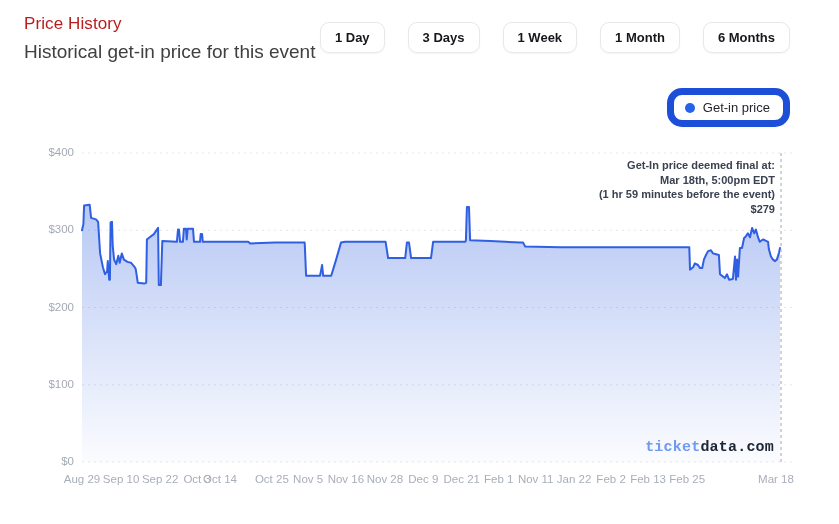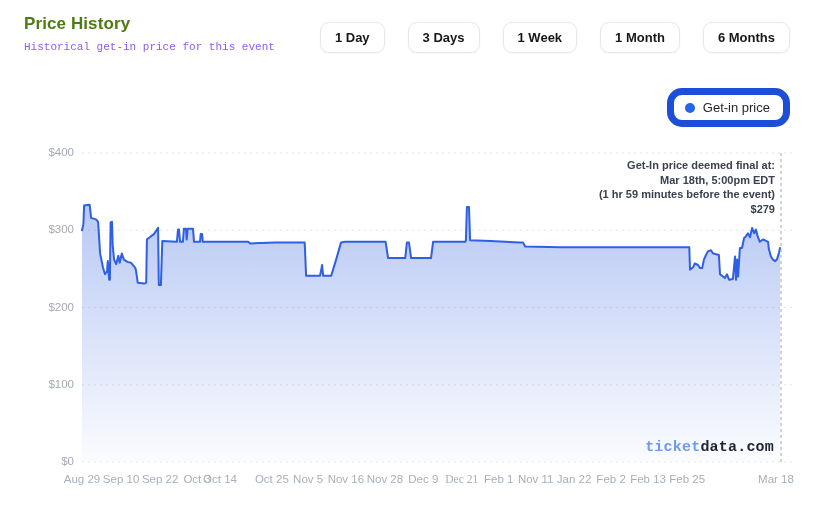--- a/index.html
+++ b/index.html
@@ -3,22 +3,22 @@
 <meta charset="utf-8">
 <style>
   html,body{margin:0;padding:0;background:#fff;}
   body{
     width:839px;height:524px;position:relative;overflow:hidden;
     font-family:"Liberation Sans",sans-serif;
     -webkit-font-smoothing:antialiased;
   }
   
   .header-left{position:absolute;left:24px;top:14px;}
-  .page-title{font-size:17px;font-weight:700;color:#4d7c0f;letter-spacing:.1px;}
-  .page-subtitle{font-size:11px;color:#8b5cf6;margin-top:7px;font-family:Liberation Mono, monospace;}
+  .page-title{font-size:17px;font-weight:400;color:#b91c1c;letter-spacing:.1px;}
+  .page-subtitle{font-size:19px;color:#404040;margin-top:7px;}
   .range-group{position:absolute;top:22px;right:49px;display:flex;gap:23px;}
   .range-btn{
     font-family:"Liberation Sans",sans-serif;
     font-size:13px;font-weight:600;color:#15171b;background:#fff;
     border:1px solid #e6e8eb;border-radius:9px;padding:8px 14px;line-height:1;
     box-shadow:0 1px 2px rgba(16,24,40,.04);cursor:pointer;white-space:nowrap;
   }
   .range-btn.active{background:#0e1013;color:#fff;border-color:#0e1013;}
   
   .legend-pill{
@@ -98,21 +98,21 @@
     <div class="x-tick" style="left: 82px;">Aug 29</div>
     <div class="x-tick" style="left: 121.088px;">Sep 10</div>
     <div class="x-tick" style="left: 160.176px;">Sep 22</div>
     <div class="x-tick" style="left: 197.17px;">Oct 3</div>
     <div class="x-tick" style="left: 220px;">Oct 14</div>
     <div class="x-tick" style="left: 271.856px;">Oct 25</div>
     <div class="x-tick" style="left: 308.152px;">Nov 5</div>
     <div class="x-tick" style="left: 345.844px;">Nov 16</div>
     <div class="x-tick" style="left: 384.932px;">Nov 28</div>
     <div class="x-tick" style="left: 423.322px;">Dec 9</div>
-    <div class="x-tick" style="left: 461.712px; font-family: Liberation Serif, serif;">Dec 21</div>
+    <div class="x-tick" style="left: 461.712px;">Dec 21</div>
     <div class="x-tick" style="left: 498.706px;">Feb 1</div>
     <div class="x-tick" style="left: 535.7px;">Nov 11</div>
     <div class="x-tick" style="left: 574.09px;">Jan 22</div>
     <div class="x-tick" style="left: 611.084px;">Feb 2</div>
     <div class="x-tick" style="left: 648.078px;">Feb 13</div>
     <div class="x-tick" style="left: 687.166px;">Feb 25</div>
     <div class="x-tick" style="left: 776px;">Mar 18</div>
   </div>
 
 <div class="final-annotation">

